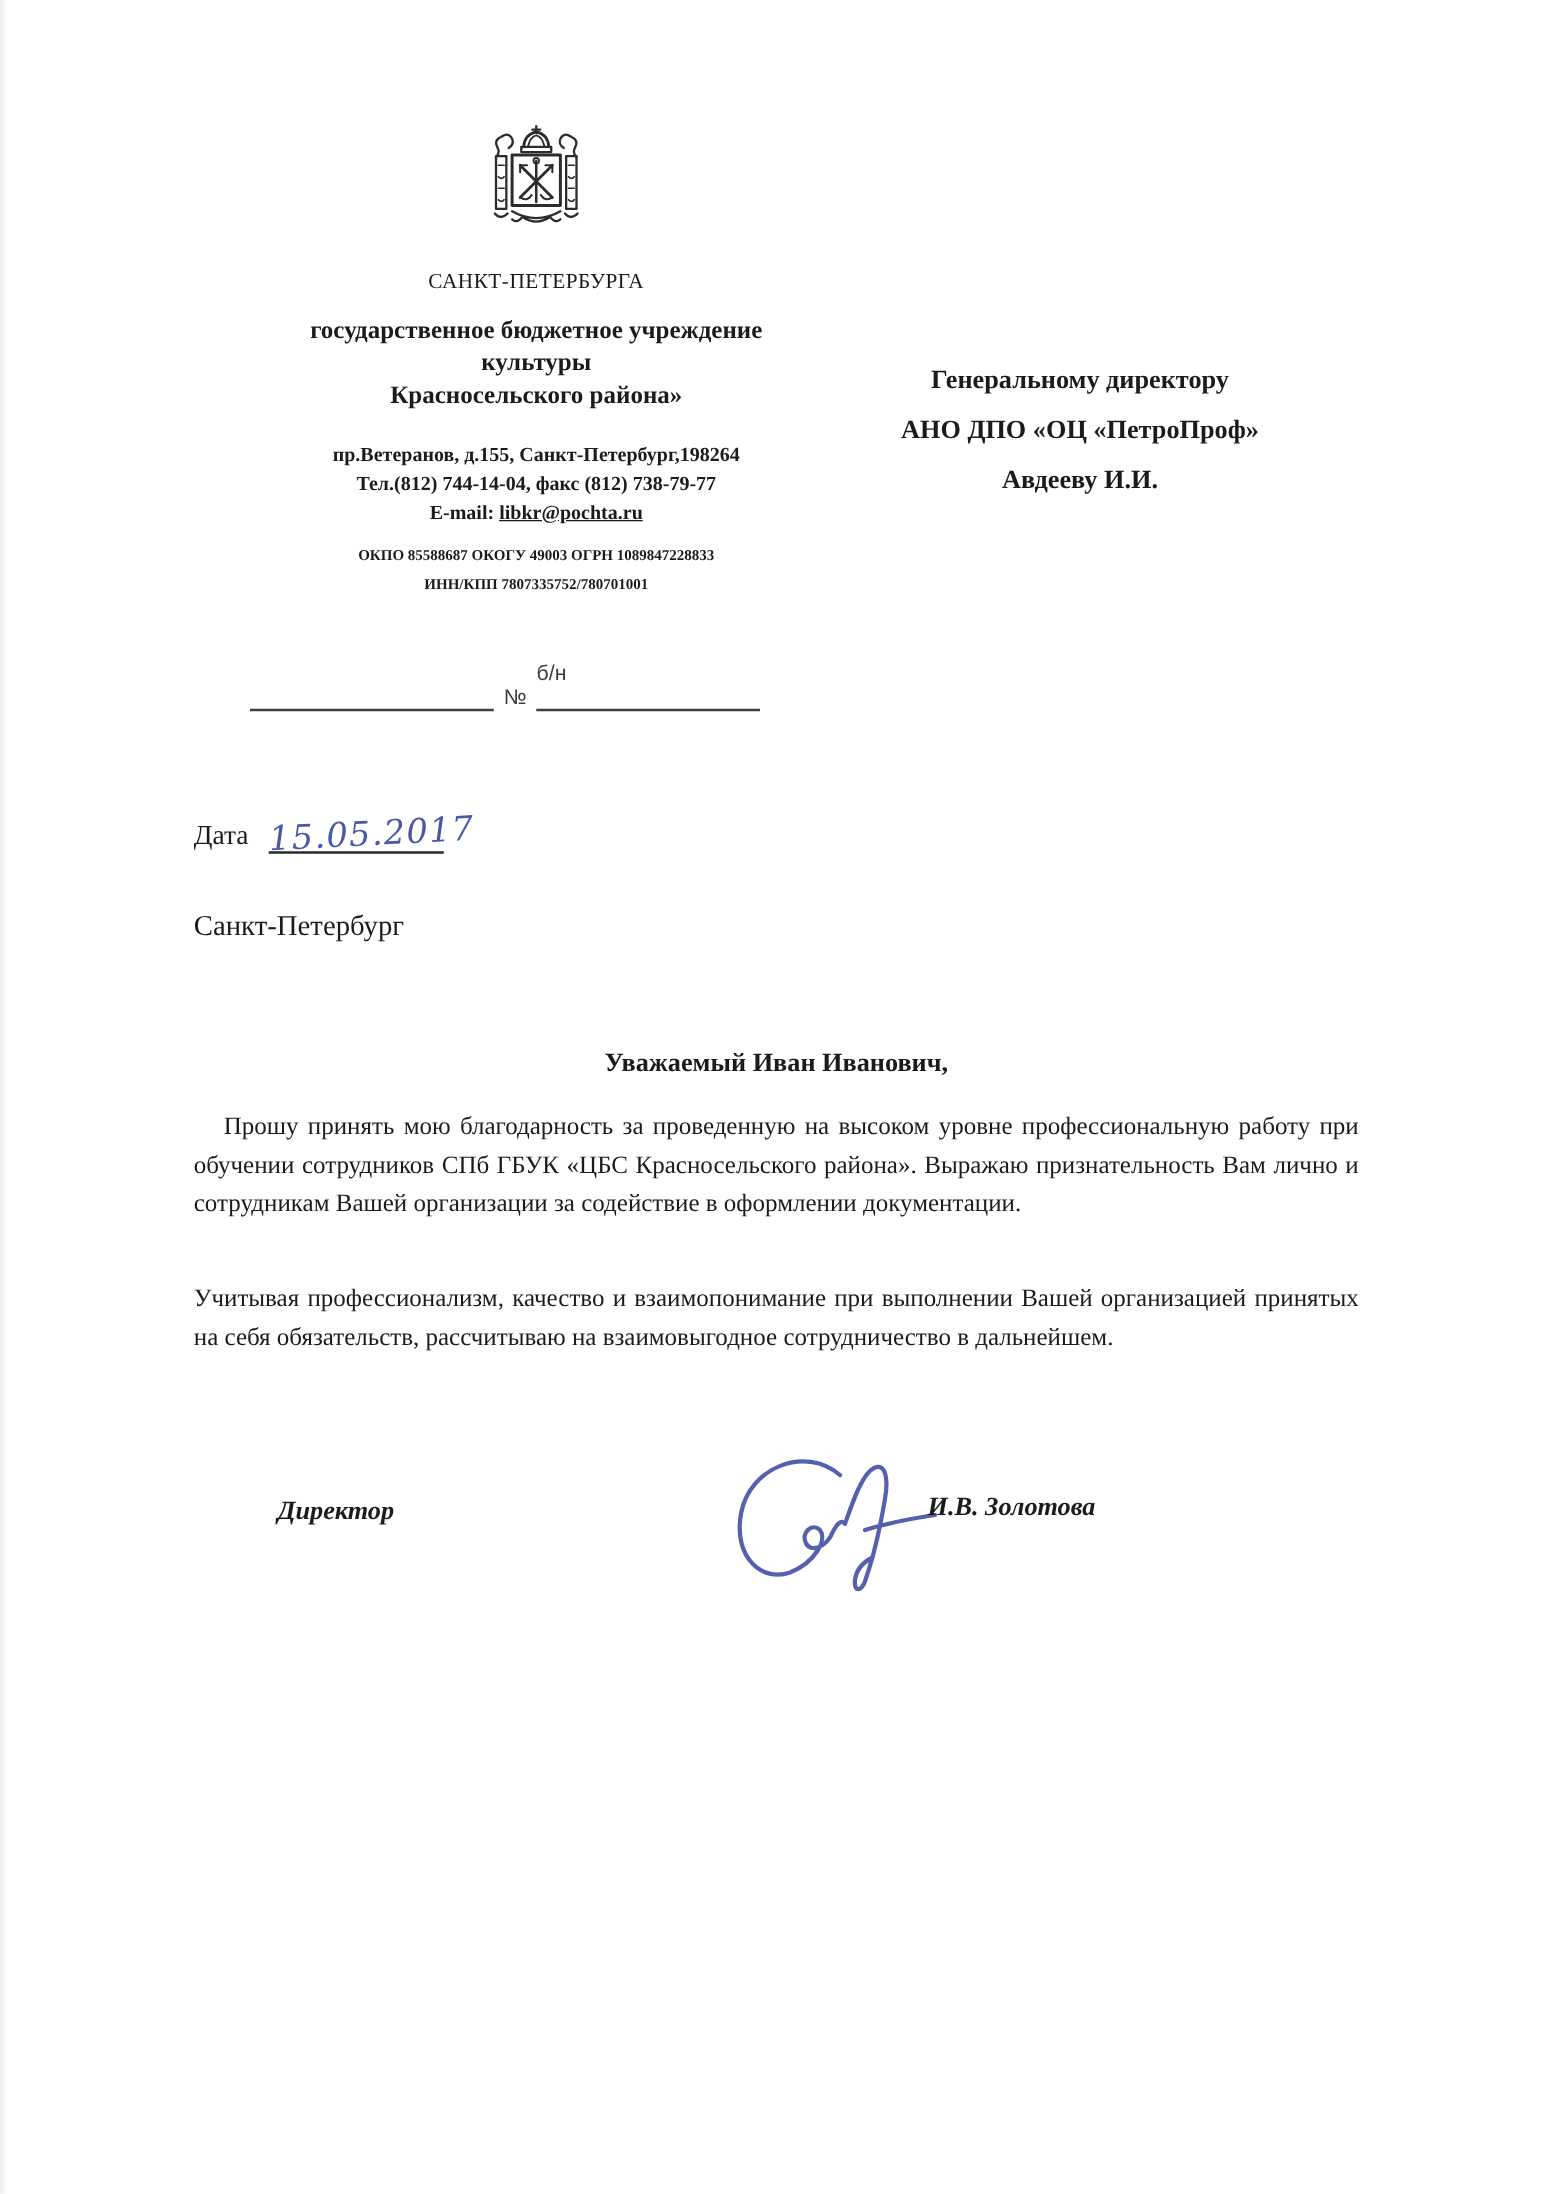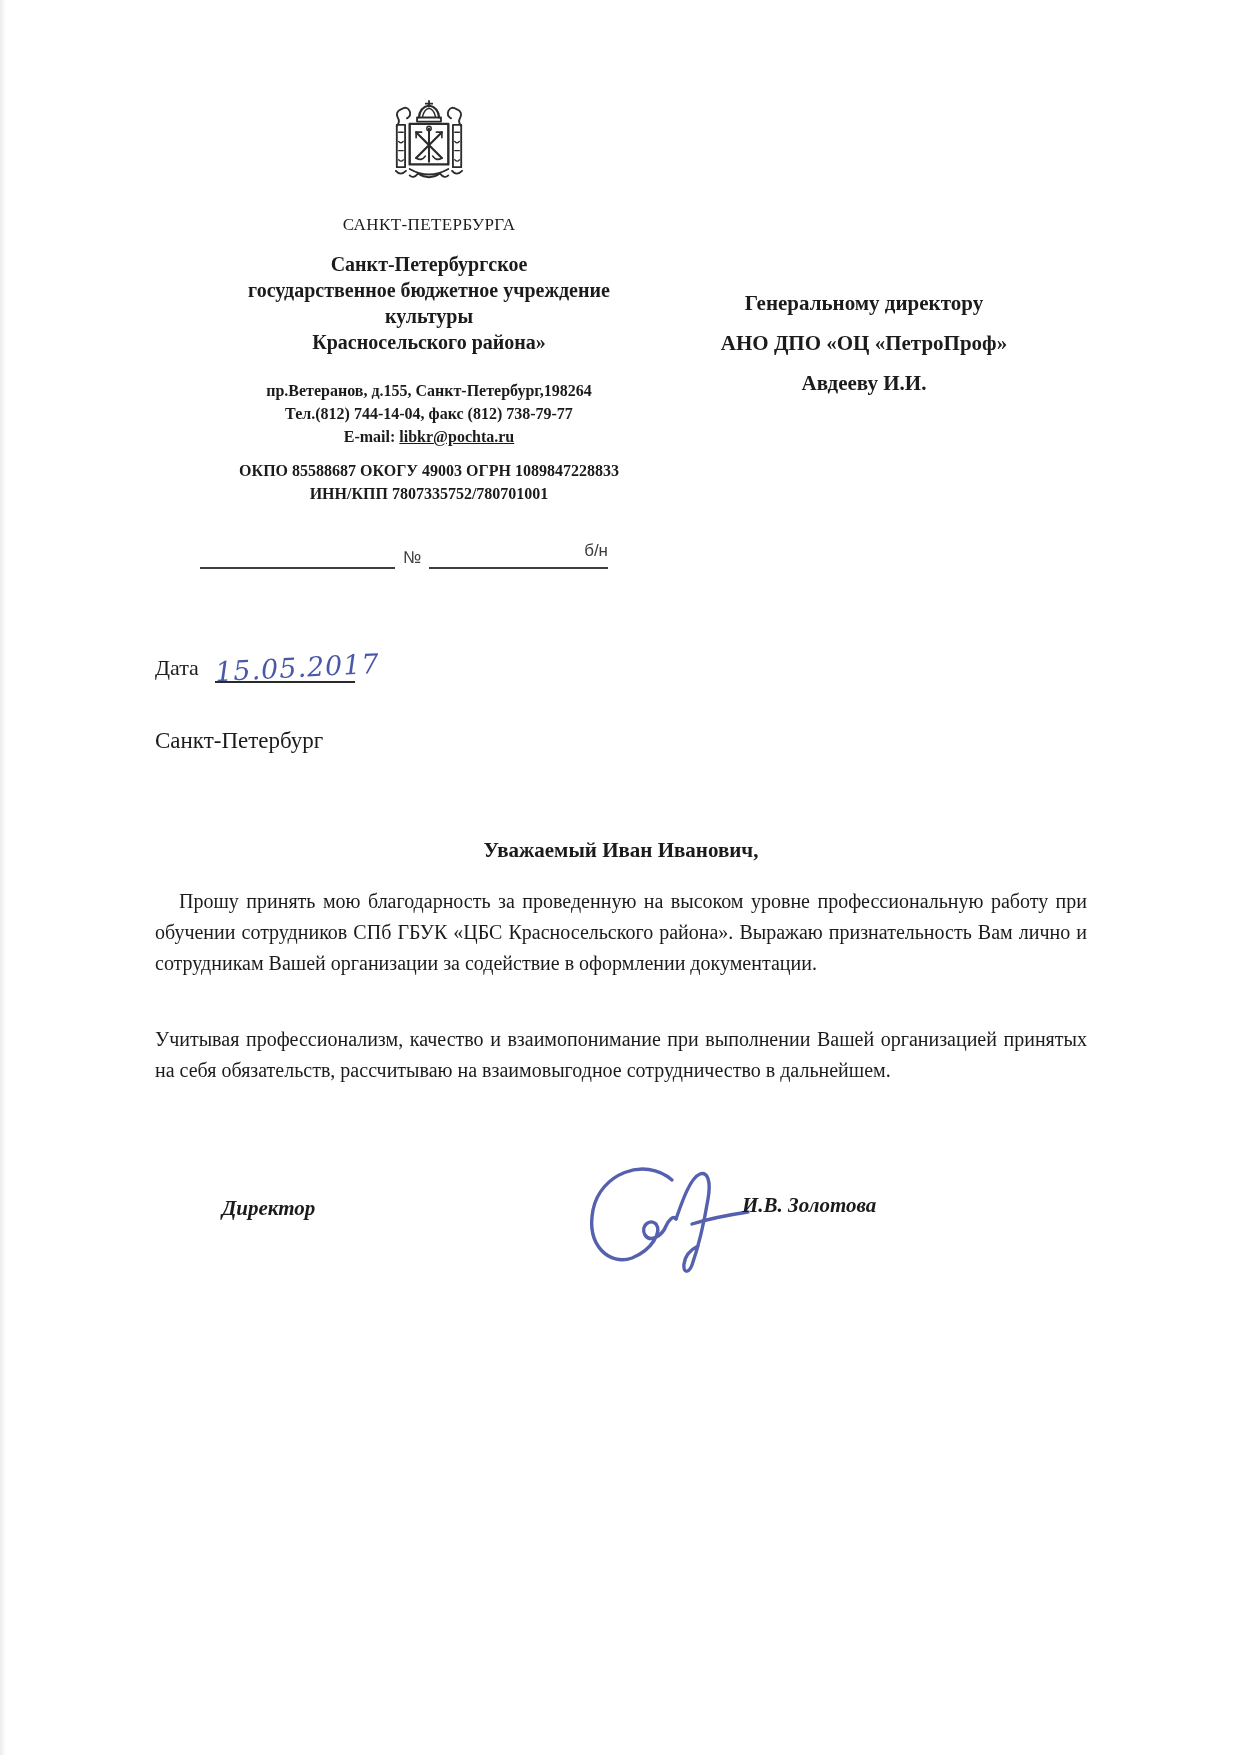--- a/index.html
+++ b/index.html
@@ -18,41 +18,41 @@
 
   
   .left-col {
     position: absolute; left: 150px; top: 95px; width: 558px;
     text-align: center;
   }
   .emblem-wrap { display: block; margin: 0 auto 16px; width: 92px; height: 102px; }
   .admin-line { font-size: 17px; line-height: 23px; letter-spacing: 0.4px; }
   .org-block { margin-top: 15px; font-weight: bold; font-size: 20px; line-height: 26px; }
   .contact-block { margin-top: 24px; font-weight: bold; font-size: 16px; line-height: 23px; }
-  .codes-block { margin-top: 11px; font-weight: bold; font-size: 16px; line-height: 23px; }
+  .codes-block { margin-top: 11px; font-weight: bold; font-size: 12px; line-height: 23px; }
   .email-link { text-decoration: underline; }
 
   
   .addressee {
     position: absolute; left: 698px; top: 283px; width: 332px;
     text-align: center; font-weight: bold; font-size: 21px; line-height: 40px;
   }
 
   
   .ref-block {
     position: absolute; left: 200px; top: 542px; width: 408px;
     font-family: "Liberation Sans", sans-serif; font-size: 17px; color: #3b3b3b;
   }
   .ref-row { display: flex; align-items: flex-end; height: 27px; }
   .ref-row + .ref-row { margin-top: 3px; }
   .u-line { border-bottom: 2px solid #3f3f3f; }
   .ref-blank1 { width: 195px; }
   .ref-label { padding: 0 8px 1px 8px; white-space: nowrap; }
   .ref-label.first { padding-left: 0; }
-  .ref-value { flex: 1; text-align: right; padding-bottom: 6px; }
+  .ref-value { flex: 1; text-align: left; padding-bottom: 18px; }
   .ref-blank2 { width: 128px; }
   .ref-blank3 { flex: 1; }
 
   
   .date-line { position: absolute; left: 155px; top: 650px; display: flex; align-items: flex-end; }
   .date-label { font-size: 22px; padding-bottom: 2px; }
   .date-value-box {
     width: 140px; margin-left: 16px; text-align: center;
     border-bottom: 2px solid #2a2a2a;
   }
@@ -122,21 +122,20 @@
         <path d="M36 40 l6 0 M36 40 l0 6 M64 40 l-6 0 M64 40 l0 6" stroke-width="1.8"></path>
         <path d="M36 68 q6 4 10 -2 M64 68 q-6 4 -10 -2" stroke-width="1.8"></path>
 
         <path d="M29 80 q21 12 42 0 M38 85 q12 8 24 0 q5 6 9 2 M38 85 q-5 6 -9 2" stroke-width="2"></path>
       </svg>
     </span>
 
     <div class="admin-line">САНКТ-ПЕТЕРБУРГА</div>
 
     <div class="org-block">
-      <div>Санкт-Петербургское</div>
       <div>государственное бюджетное учреждение</div>
       <div>культуры</div>
       <div>Красносельского района»</div>
     </div>
 
     <div class="contact-block">
       <div>пр.Ветеранов, д.155, Санкт-Петербург,198264</div>
       <div>Тел.(812) 744-14-04, факс (812) 738-79-77</div>
       <div>
         <span>E-mail:</span>

